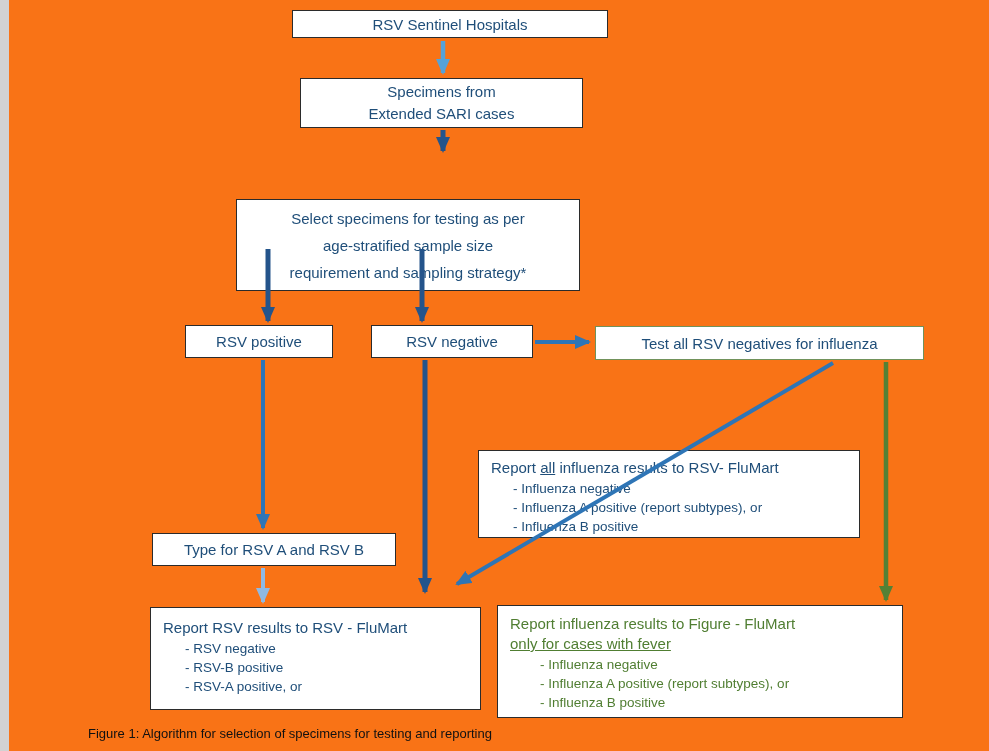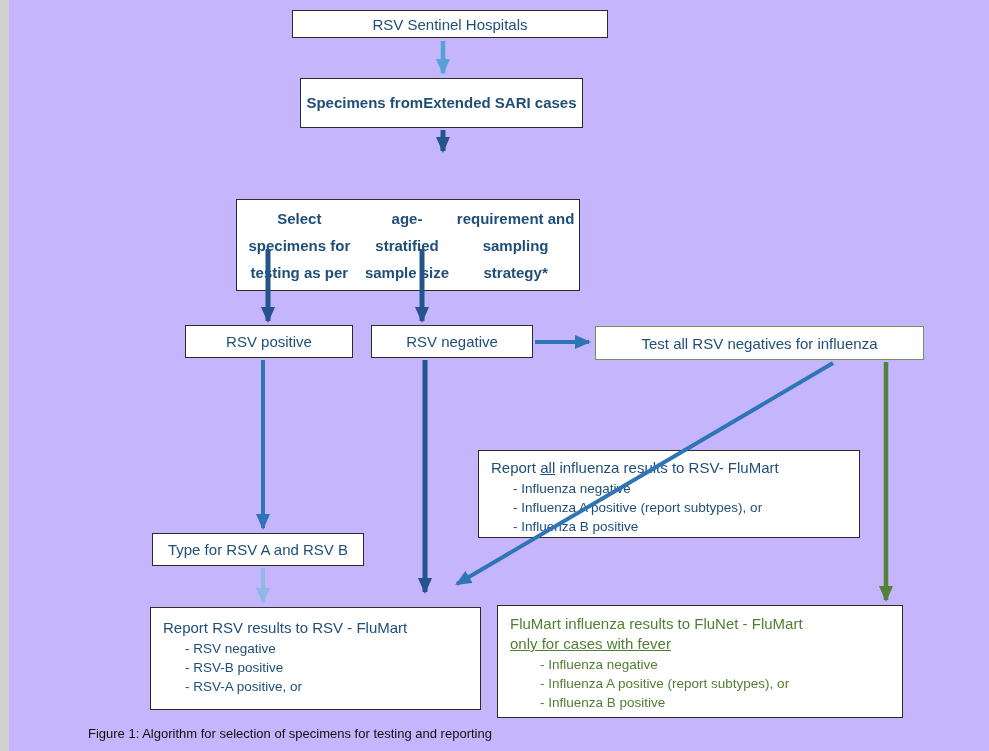--- a/index.html
+++ b/index.html
@@ -1,26 +1,26 @@
 <!DOCTYPE html>
 <html><head>
 <meta charset="utf-8">
 <style>
   html,body{margin:0;padding:0;background:#ffffff;}
   .canvas{
-    position:relative;width:989px;height:751px;background:#c4b5fd;overflow:hidden;
+    position:relative;width:989px;height:751px;background:#f97316;overflow:hidden;
     font-family:"Liberation Sans",sans-serif;
   }
   .gray-strip{position:absolute;left:0;top:0;width:9px;height:751px;background:#d2d2d2;}
   .box{
     position:absolute;background:#ffffff;border:1px solid #2b2b2b;box-sizing:border-box;
     color:#1F4E79;font-size:15px;
   }
   .center{display:flex;align-items:center;justify-content:center;text-align:center;}
-  .multiline{display:flex;flex-direction:row;align-items:center;justify-content:center;text-align:center;font-weight:bold;}
+  .multiline{display:flex;flex-direction:column;align-items:center;justify-content:center;}
   .multiline .line{line-height:27px;}
   .border-green{border-color:#71925B;align-items:center;}
   .report-box{padding:7px 8px 4px 12px;}
   .report-title{font-size:15px;line-height:20px;white-space:nowrap;}
   .report-items{padding-left:22px;font-size:13.5px;line-height:19px;margin-top:1px;}
   .green-text{color:#507E32;}
   .u{text-decoration:underline;}
   .arrows{position:absolute;left:0;top:0;pointer-events:none;z-index:6;}
   .caption{position:absolute;left:88px;top:726px;font-size:13px;font-weight:normal;color:#111111;}
 </style>
@@ -39,21 +39,21 @@
     <div class="line" style="line-height:22px;">Specimens from</div>
     <div class="line" style="line-height:22px;">Extended SARI cases</div>
   </div>
 
   <div class="box multiline" style="left:236px;top:155px;width:344px;height:92px;margin-top:44px;">
     <div class="line">Select specimens for testing as per</div>
     <div class="line">age-stratified sample size</div>
     <div class="line">requirement and sampling strategy*</div>
   </div>
 
-  <div class="box center" style="left:185px;top:325px;width:168px;height:33px;">
+  <div class="box center" style="left:185px;top:325px;width:148px;height:33px;">
     <span>RSV positive</span>
   </div>
 
   <div class="box center" style="left:371px;top:325px;width:162px;height:33px;">
     <span>RSV negative</span>
   </div>
 
   <div class="box center border-green" style="left:595px;top:326px;width:329px;height:34px;">
     <span>Test all RSV negatives for influenza</span>
   </div>
@@ -62,35 +62,35 @@
     <div class="report-title">
       <span>Report </span><span class="u">all</span><span> influenza results to RSV- FluMart</span>
     </div>
     <div class="report-items">
       <div>- Influenza negative</div>
       <div>- Influenza A positive (report subtypes), or</div>
       <div>- Influenza B positive</div>
     </div>
   </div>
 
-  <div class="box center" style="left:152px;top:533px;width:212px;height:33px;">
+  <div class="box center" style="left:152px;top:533px;width:244px;height:33px;">
     <span>Type for RSV A and RSV B</span>
   </div>
 
   <div class="box report-box" style="left:126px;top:607px;width:331px;height:103px;padding-top:10px;margin-left:24px;">
     <div class="report-title">Report RSV results to RSV - FluMart</div>
     <div class="report-items">
       <div>- RSV negative</div>
       <div>- RSV-B positive</div>
       <div>- RSV-A positive, or</div>
     </div>
   </div>
 
   <div class="box report-box green-text" style="left:497px;top:605px;width:406px;height:113px;padding-top:8px;">
-    <div class="report-title">FluMart influenza results to FluNet - FluMart</div>
+    <div class="report-title">Report influenza results to Figure - FluMart</div>
     <div class="report-title u">only for cases with fever</div>
     <div class="report-items" style="padding-left:30px;">
       <div>- Influenza negative</div>
       <div>- Influenza A positive (report subtypes), or</div>
       <div>- Influenza B positive</div>
     </div>
   </div>
 
   <svg class="arrows" width="989" height="751" viewBox="0 0 989 751">
     <defs>

